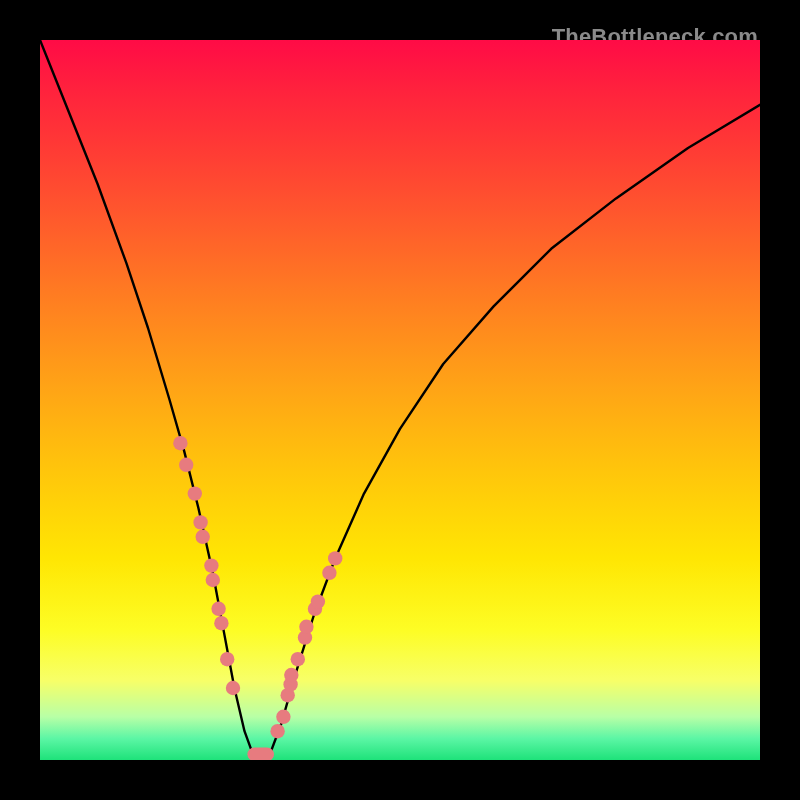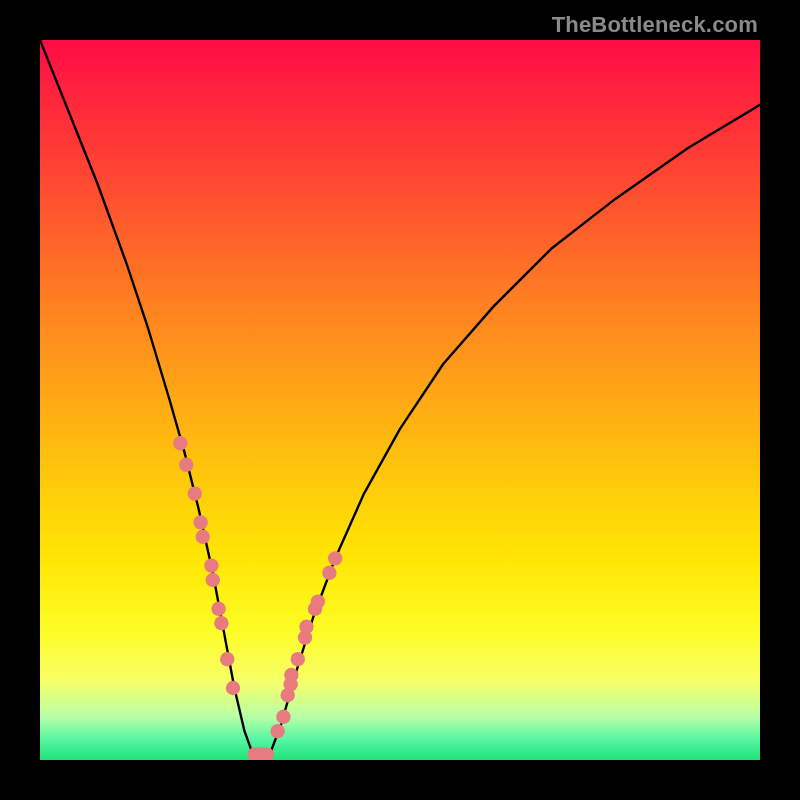--- a/index.html
+++ b/index.html
@@ -35,21 +35,21 @@
       #ffe603 72%,
       #fdfd25 82%,
       #f7ff68 89%,
       #b8ffa6 94%,
       #5cf6a5 97%,
       #1ee27a 100%
     );
   }
   .attribution {
     position: absolute;
-    top: 12px;
+    top: 24px;
     right: 42px;
     color: #8a8a8a;
     font-size: 22px;
     font-weight: 600;
     letter-spacing: 0.2px;
   }
   svg {
     position: absolute;
     left: 0; top: 0;
     width: 720px; height: 720px;

